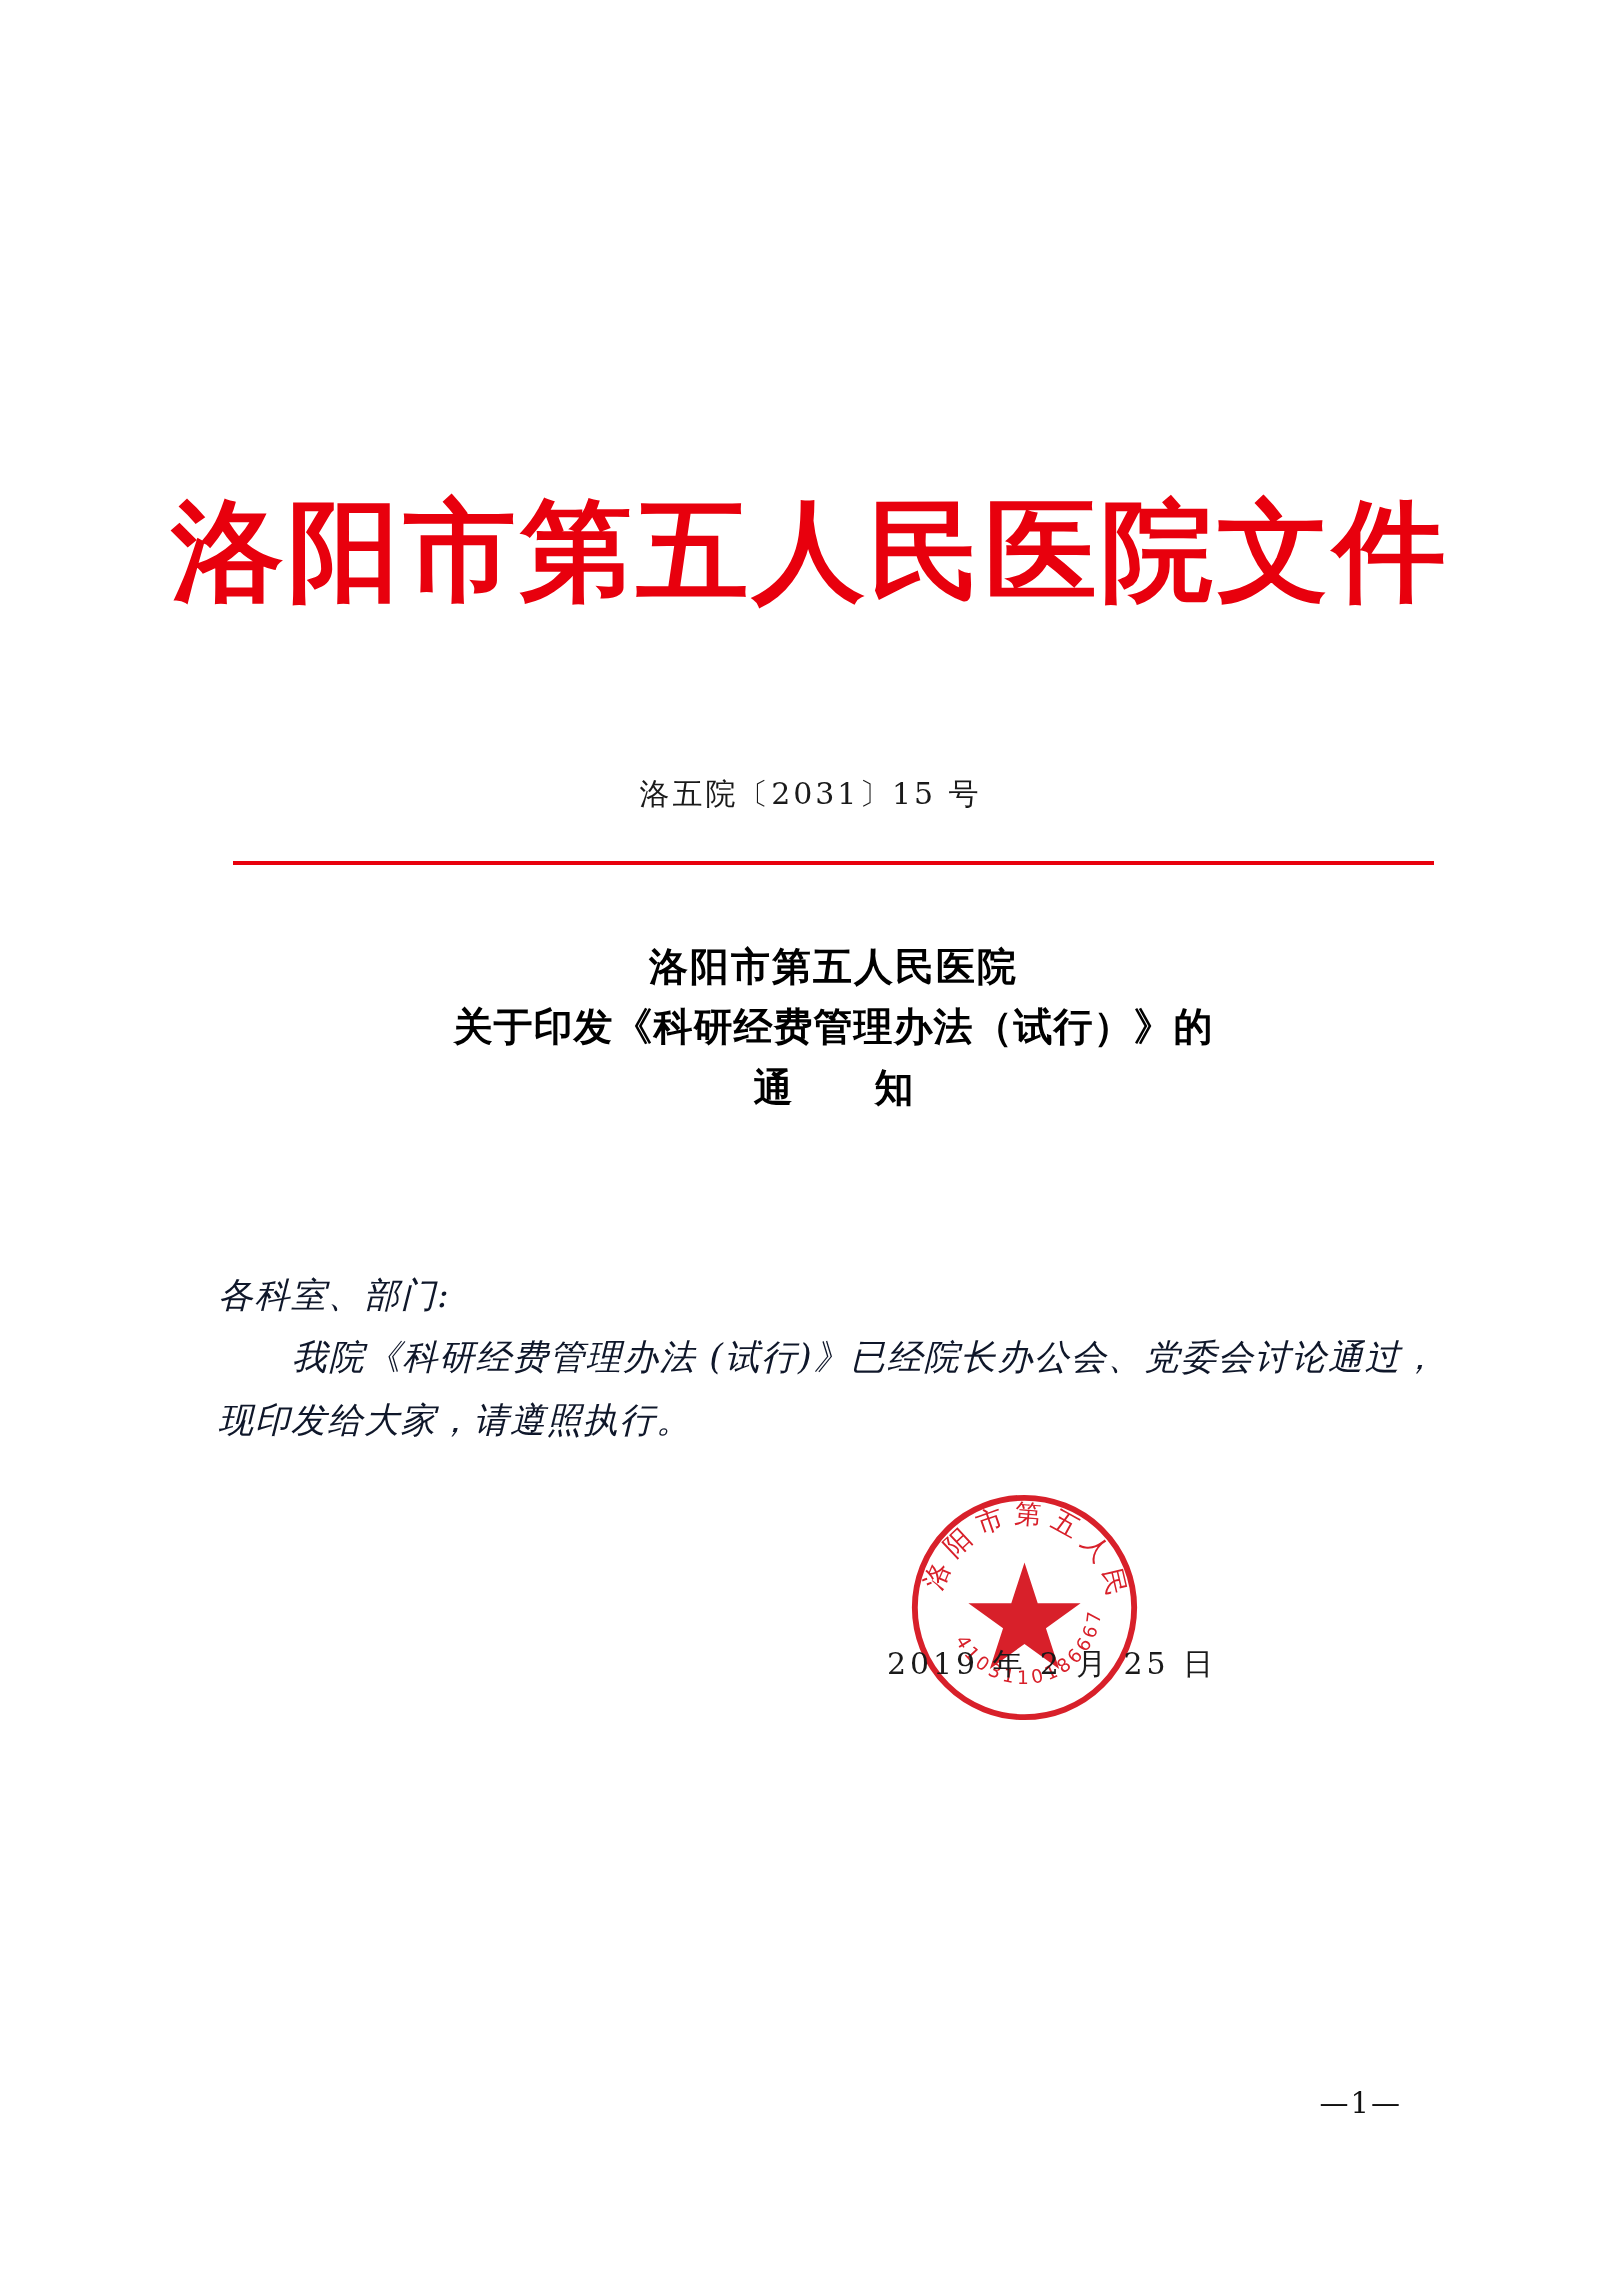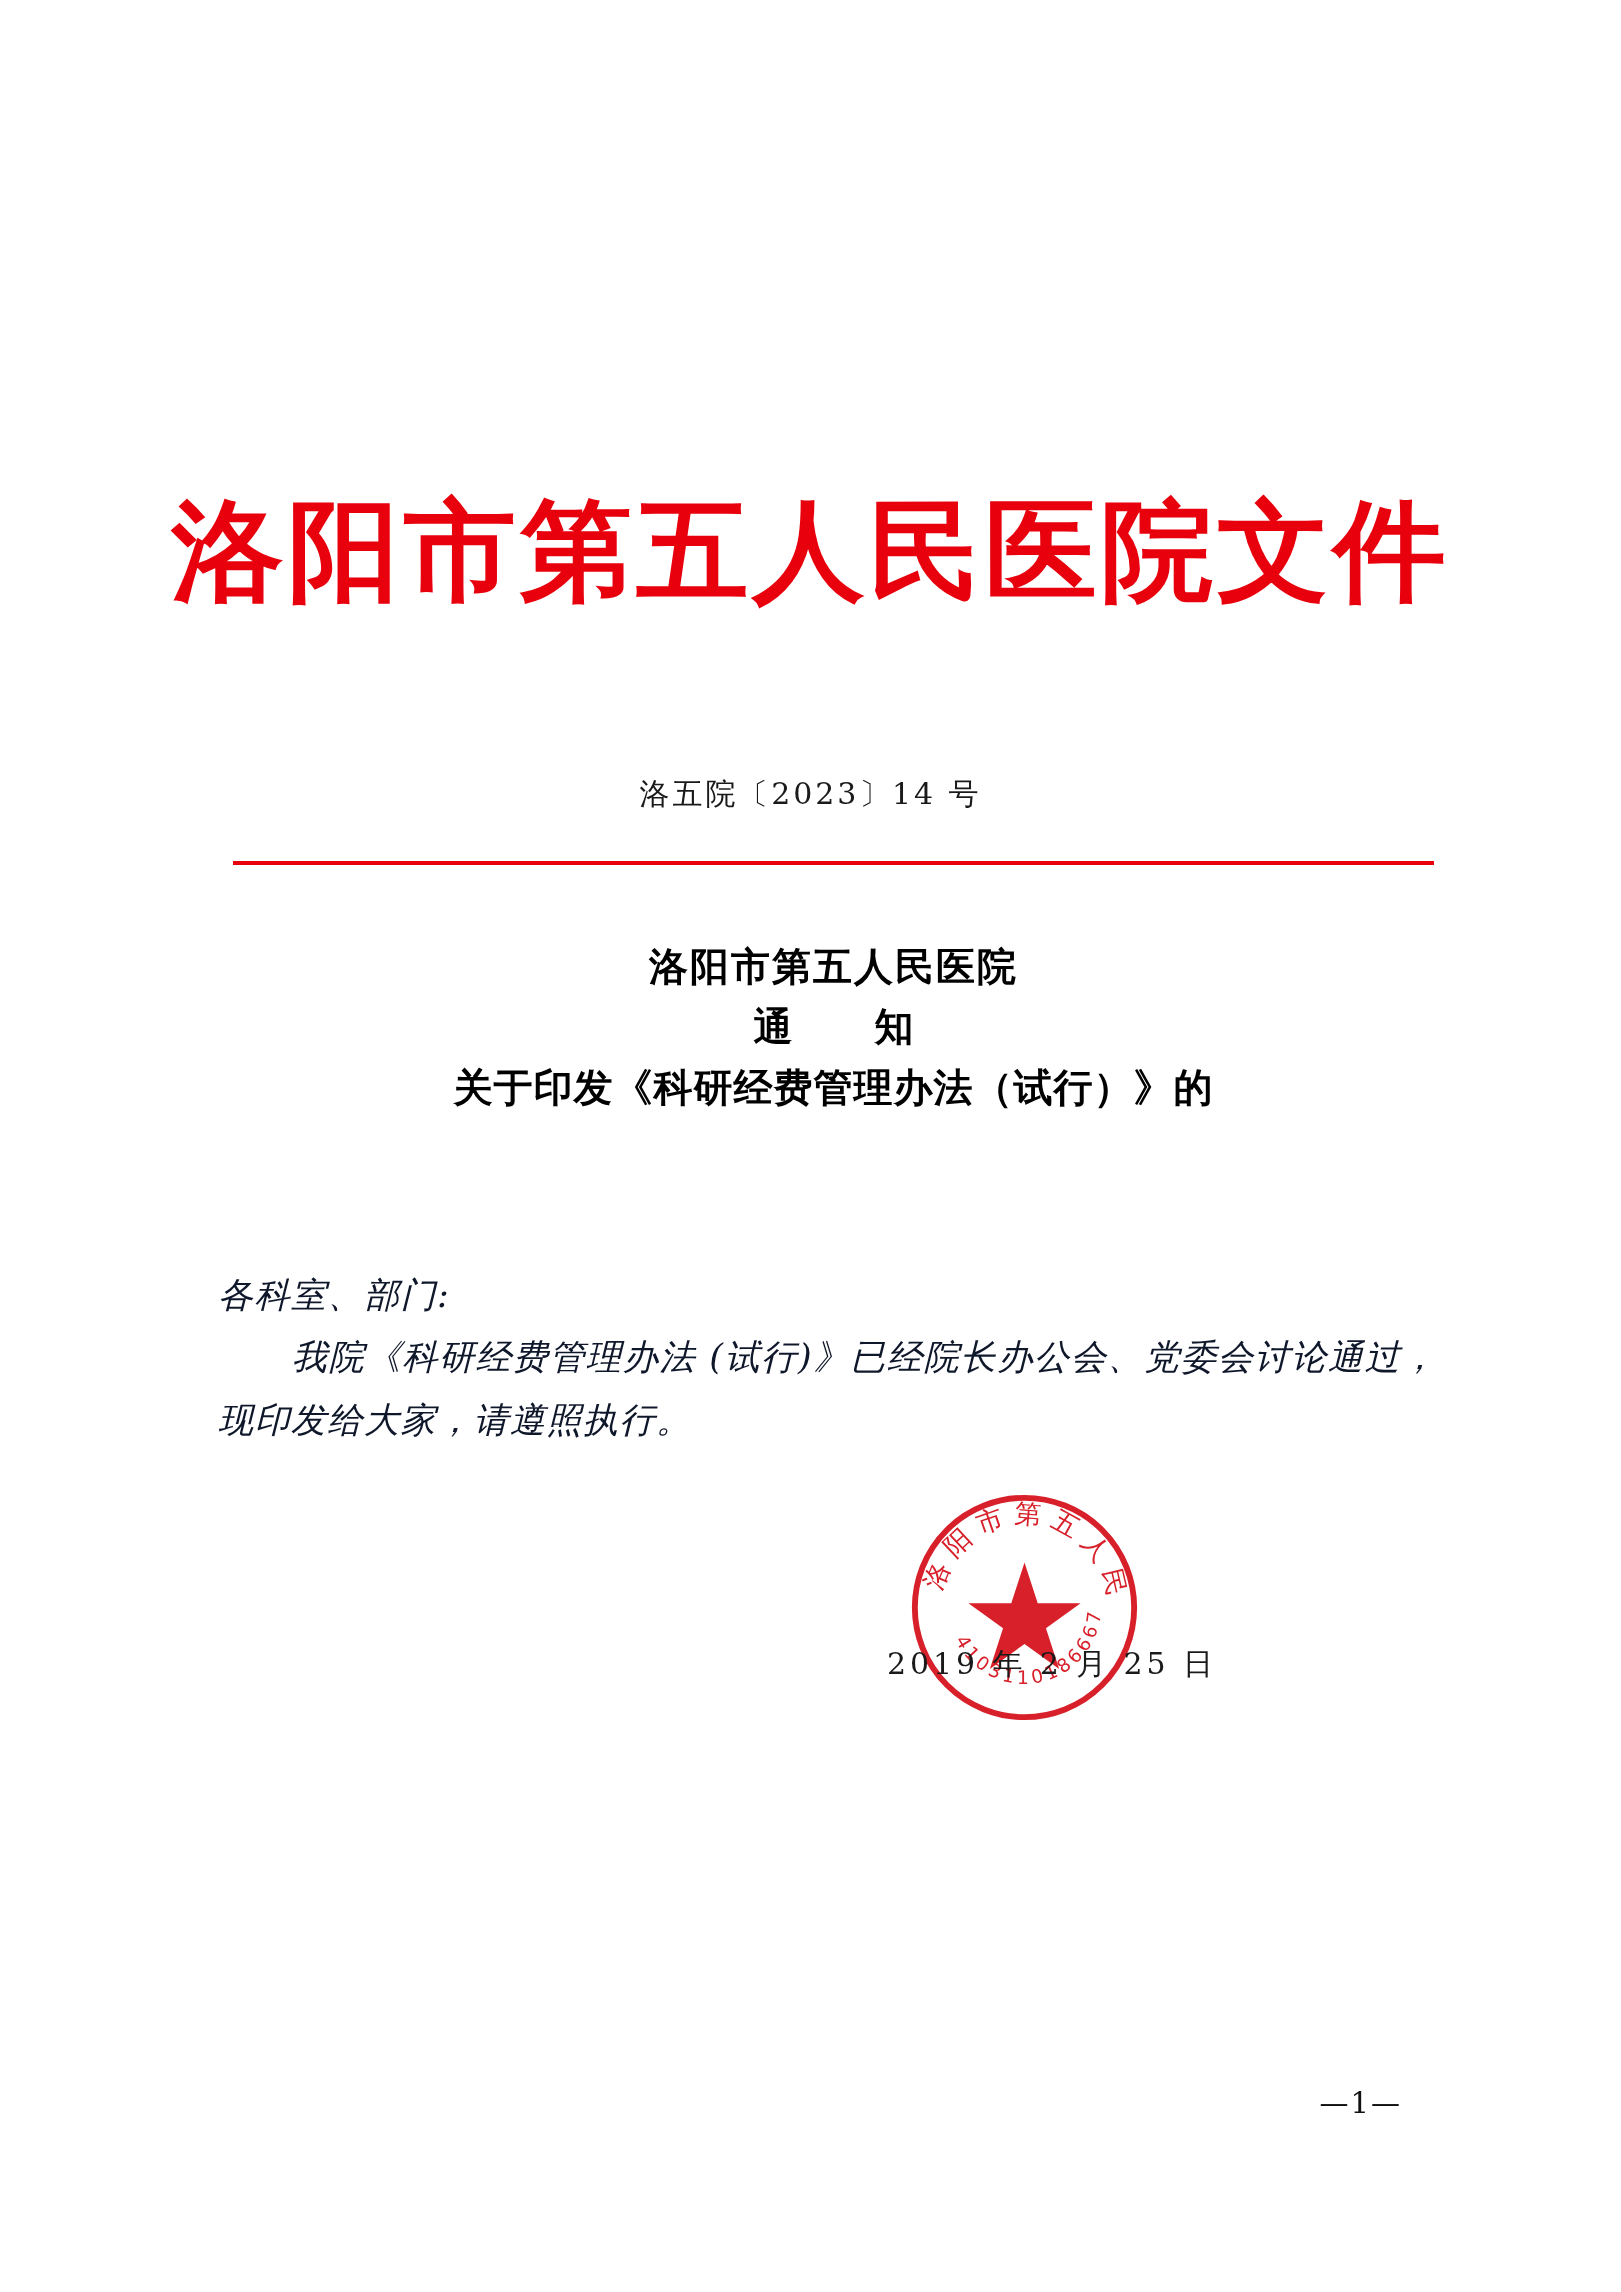--- a/index.html
+++ b/index.html
@@ -140,28 +140,28 @@
 </style>
 </head>
 <body>
 
 <div class="page">
 
   <div class="masthead">
     <div class="masthead-title">洛阳市第五人民医院文件</div>
   </div>
 
-  <div class="doc-number">洛五院〔2023〕14 号</div>
+  <div class="doc-number">洛五院〔2031〕15 号</div>
 
   <div class="red-rule"></div>
 
   <div class="title-block">
     <span class="title-line">洛阳市第五人民医院</span>
+    <span class="title-line tight">关于印发《科研经费管理办法（试行）》的</span>
     <span class="title-line title-notice">通　知</span>
-    <span class="title-line tight">关于印发《科研经费管理办法（试行）》的</span>
   </div>
 
   <div class="body-block">
     <span class="salutation">各科室、部门:</span>
     <span class="para">我院《科研经费管理办法 (试行)》已经院长办公会、党委会讨论通过，现印发给大家，请遵照执行。</span>
   </div>
 
   <div class="sign-area">
     <div class="seal">
       <svg width="235" height="235" viewBox="0 0 240 240" aria-hidden="true">

